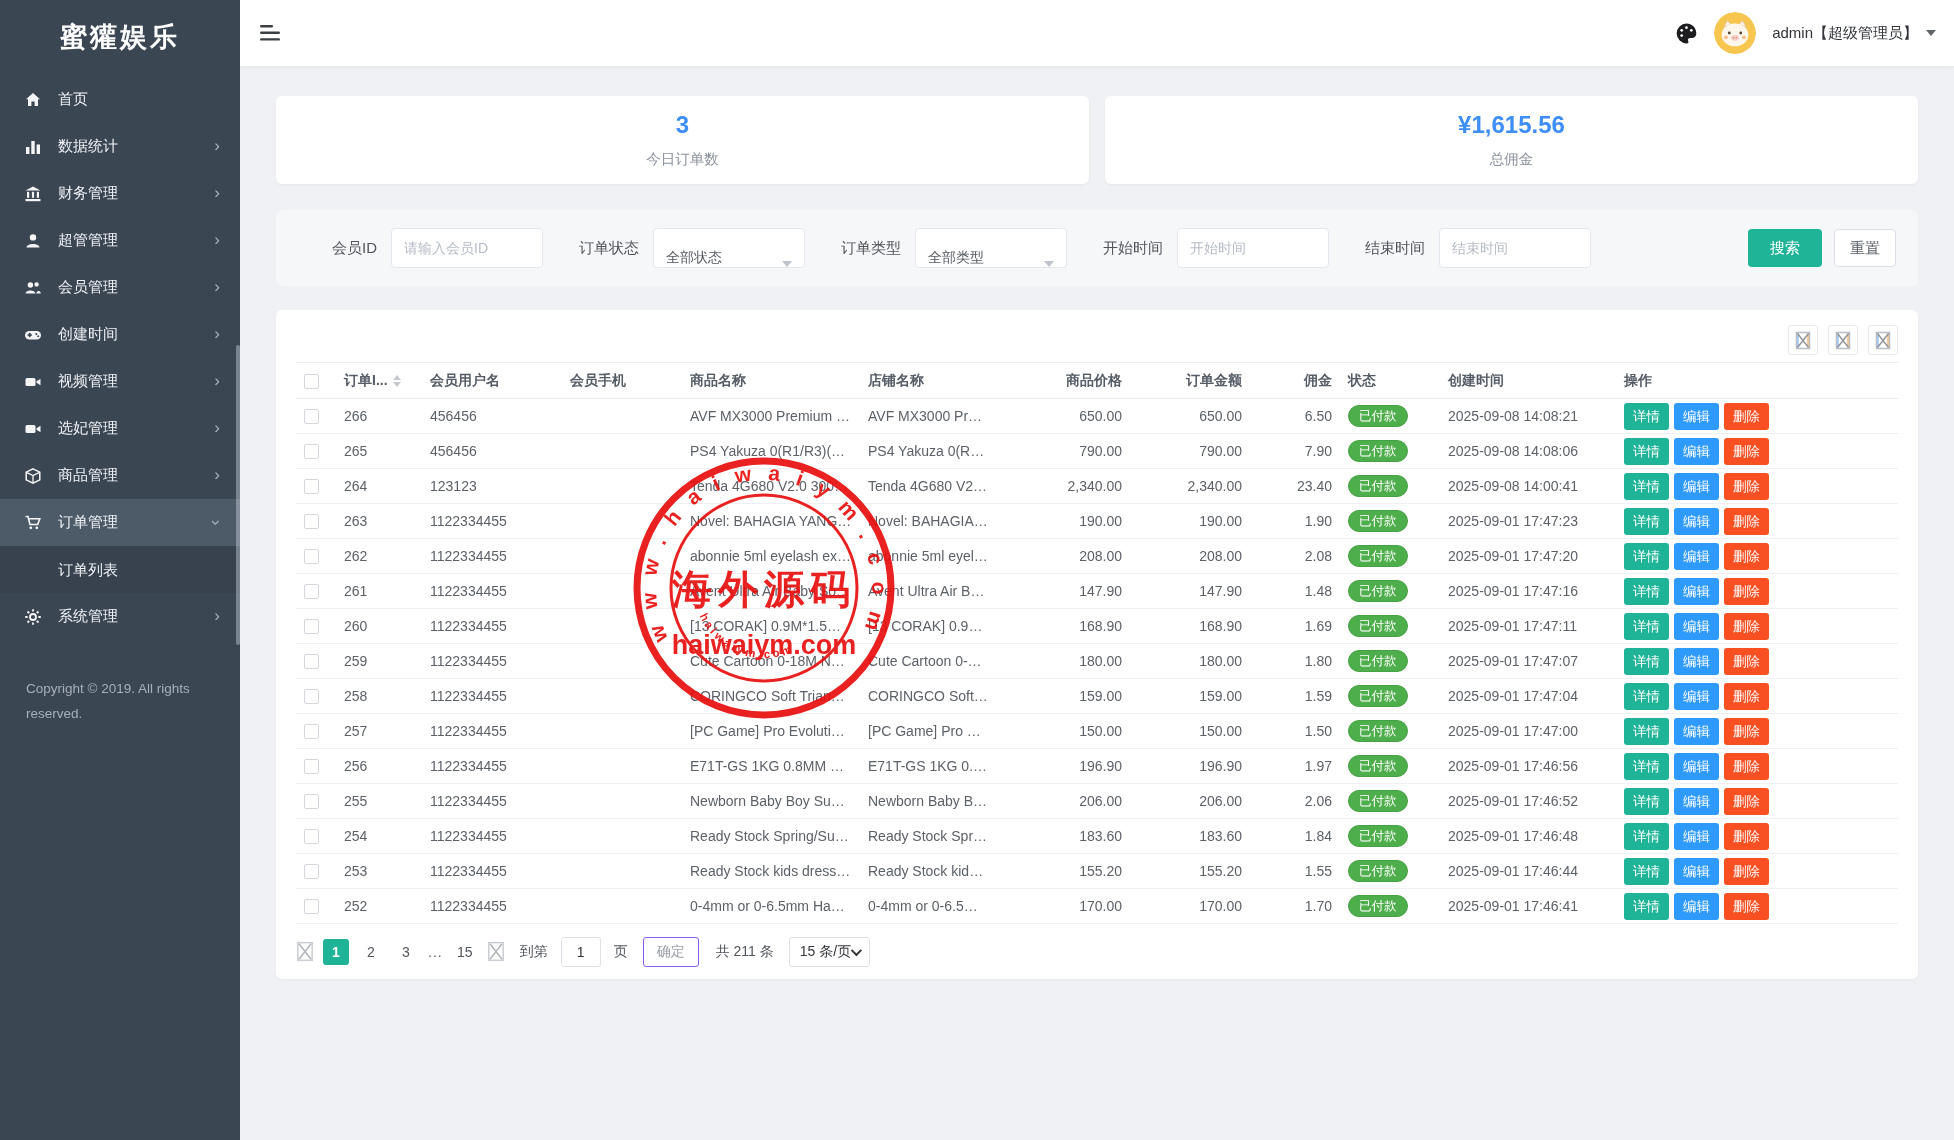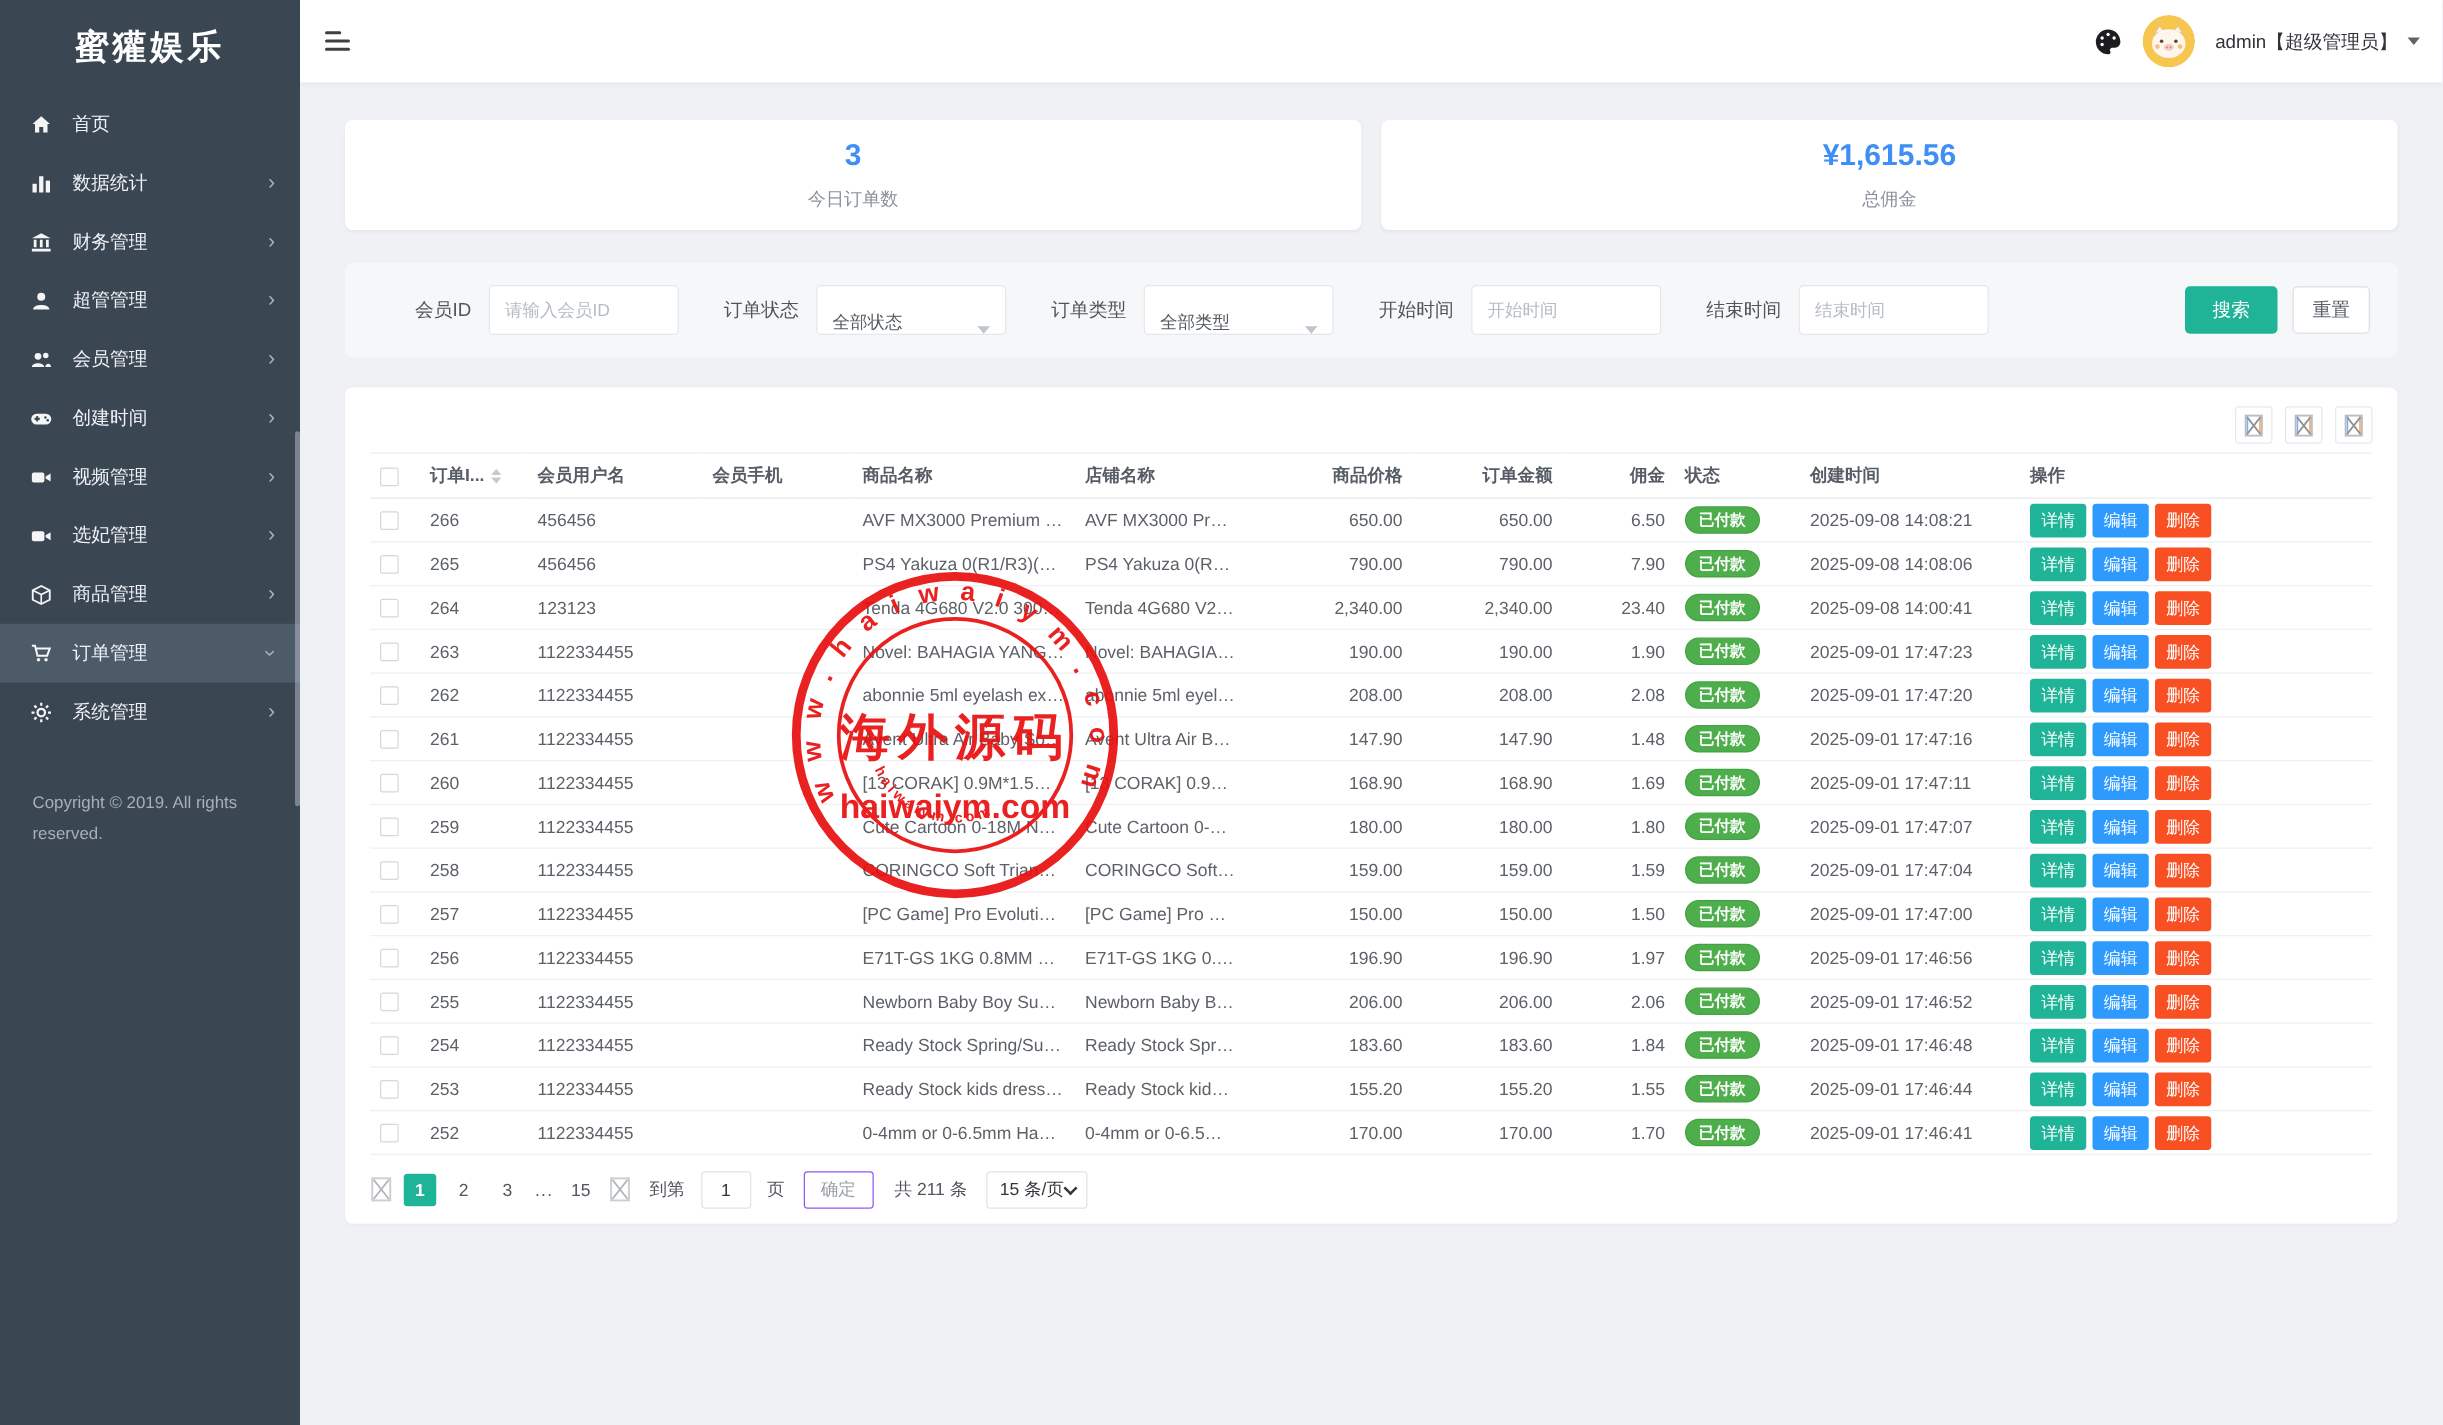--- a/index.html
+++ b/index.html
@@ -56,21 +56,21 @@
 
   table{width:100%;border-collapse:collapse;table-layout:fixed;}
   thead th{font-weight:bold;color:#565d66;font-size:14px;text-align:left;height:36px;border-top:1px solid #ebeef2;border-bottom:1px solid #e8ebf0;padding:0 8px;white-space:nowrap;overflow:hidden;}
   tbody td{height:35px;border-bottom:1px solid #eef0f4;padding:0 8px;font-size:14px;color:#5c6168;white-space:nowrap;overflow:hidden;text-overflow:ellipsis;}
   th.num,td.num{text-align:right;}
   .cb{width:15px;height:15px;border:1px solid #d4d8de;border-radius:2px;background:#fff;display:inline-block;vertical-align:middle;cursor:pointer;}
   .sort{display:inline-flex;flex-direction:column;gap:2px;margin-left:5px;vertical-align:middle;cursor:pointer;}
   .sort i{display:block;width:0;height:0;border-left:4px solid transparent;border-right:4px solid transparent;}
   .sort .up{border-bottom:5px solid #c5c9cf;}
   .sort .dn{border-top:5px solid #c5c9cf;}
-  .badge{display:inline-block;background:var(--green);border:1px solid #43a243;color:#fff;font-size:12.5px;line-height:20px;padding:0 10px;border-radius:11px;font-weight:bold;}
+  .badge{display:inline-block;background:var(--green);border:1px solid #43a243;color:#fff;font-size:12.5px;line-height:20px;padding:0 10px;border-radius:11px;}
   .act{display:inline-block;height:27px;line-height:27px;padding:0 9px;border-radius:3px;color:#fff;font-size:13.5px;margin-right:5px;cursor:pointer;}
   .act.detail{background:var(--teal);}
   .act.edit{background:var(--edit);}
   .act.del{background:var(--del);}
 
   .pagination{display:flex;align-items:center;height:55px;gap:9px;font-size:14px;color:#51555c;}
   .page-box{display:flex;align-items:center;cursor:pointer;opacity:.85;}
   .page-num{min-width:26px;height:26px;line-height:26px;text-align:center;border-radius:3px;padding:0 4px;cursor:pointer;}
   .page-num.active{background:var(--teal);color:#fff;font-weight:bold;}
   .dots{letter-spacing:1px;}
@@ -192,20 +192,21 @@
         <span class="mi-icon">
           <svg viewBox="0 0 18 18">
             <path d="M1.5 2.5 H4 L6 10.5 H13.7 L15.8 4.8 H5" fill="none" stroke="#fff" stroke-width="1.6"></path>
             <circle cx="6.8" cy="13.8" r="1.4" fill="#fff"></circle>
             <circle cx="12.8" cy="13.8" r="1.4" fill="#fff"></circle>
           </svg>
         </span>
         <span>订单管理</span>
         <span class="arrow down">›</span>
       </div>
+      <div class="submenu-item">订单列表</div>
       <div class="menu-item">
         <span class="mi-icon">
           <svg viewBox="0 0 18 18">
             <circle cx="9" cy="9" r="3" fill="none" stroke="#fff" stroke-width="1.8"></circle>
             <path d="M9 1.2 V3.6 M9 14.4 V16.8 M1.2 9 H3.6 M14.4 9 H16.8 M3.5 3.5 L5.2 5.2 M12.8 12.8 L14.5 14.5 M14.5 3.5 L12.8 5.2 M5.2 12.8 L3.5 14.5" stroke="#fff" stroke-width="1.8"></path>
           </svg>
         </span>
         <span>系统管理</span>
         <span class="arrow">›</span>
       </div>

